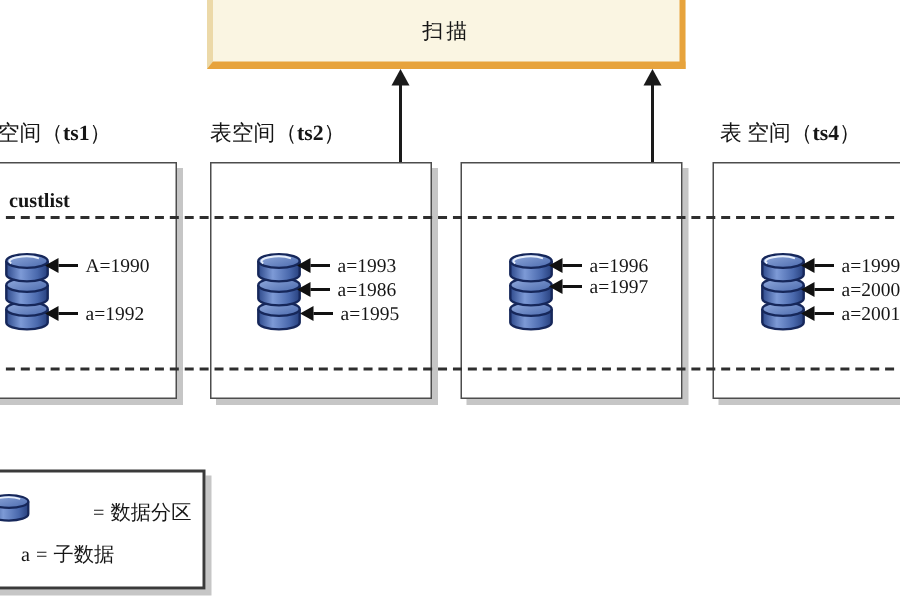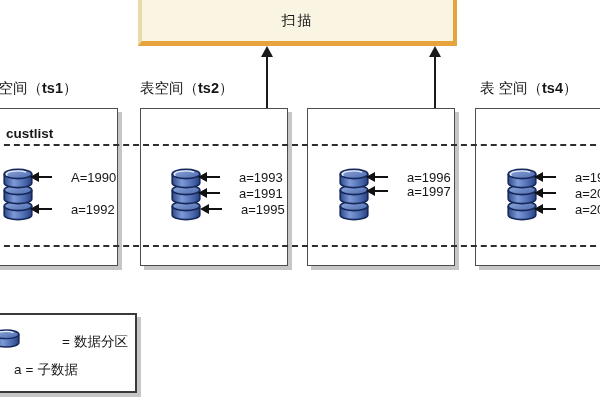--- a/index.html
+++ b/index.html
@@ -1,17 +1,17 @@
 <!DOCTYPE html>
 <html><head>
 <meta charset="utf-8">
 <style>
   html,body{margin:0;padding:0;background:#fff;}
   .stage{position:relative;width:600px;height:400px;overflow:hidden;background:#ffffff;
-         font-family:Liberation Sans, sans-serif;color:#161616;}
+         font-family:Liberation Serif, serif;color:#161616;}
 
   
   .scanbox{position:absolute;left:138px;top:-10px;width:319px;height:56px;box-sizing:border-box;
            background:#faf5e2;
            border-left:4px solid #ecd9a8;border-right:4px solid #e7a33c;border-bottom:5px solid #e7a33c;}
   .scanbox .lbl{position:absolute;left:0;right:0;top:22px;text-align:center;font-size:14px;letter-spacing:2px;}
 
   
   .uparrow-line{position:absolute;width:0;height:54px;border-left:2px solid #1a1a1a;top:55px;}
   .uparrow-head{position:absolute;width:0;height:0;top:46px;
@@ -28,21 +28,21 @@
   
   .dash{position:absolute;left:-6px;width:612px;height:0;border-top:2px dashed #2e2e2e;z-index:6;}
 
   .table-name{position:absolute;left:6px;top:126px;font-size:13.5px;font-weight:bold;z-index:7;}
 
   .cyl-stack{position:absolute;z-index:7;}
 
   .part-row{position:absolute;display:flex;align-items:center;height:14px;z-index:7;}
   .arrowhead{width:0;height:0;border:5px solid transparent;border-right:9px solid #111;border-left:none;}
   .arrowline{width:13px;height:0;border-top:2px solid #111;}
-  .plabel{margin-left:19px;font-size:13px;white-space:nowrap;}
+  .plabel{margin-left:5px;font-size:13px;white-space:nowrap;}
 
   
   .legend{position:absolute;left:-12px;top:313px;width:149px;height:80px;box-sizing:border-box;
           background:#fff;border:2px solid #3a3a3a;box-shadow:4px 4px 0 #c6c6c6;}
   .legend .lrow1{position:absolute;left:34px;top:18px;font-size:13.5px;white-space:nowrap;margin-left:34px;}
   .legend .lrow2{position:absolute;left:24px;top:46px;font-size:13.5px;white-space:nowrap;}
   .legend svg{position:absolute;left:2px;top:13px;}
   .eq{padding:0 4px;}
 </style>
 </head>
@@ -167,21 +167,21 @@
     </div>
 
   <div class="part-row" style="left:198px;top:170px">
       <span class="arrowhead"></span>
       <span class="arrowline"></span>
       <span class="plabel">a=1993</span>
     </div>
   <div class="part-row" style="left:198px;top:186px">
       <span class="arrowhead"></span>
       <span class="arrowline"></span>
-      <span class="plabel">a=1991</span>
+      <span class="plabel">a=1986</span>
     </div>
   <div class="part-row" style="left:200px;top:202px">
       <span class="arrowhead"></span>
       <span class="arrowline"></span>
       <span class="plabel">a=1995</span>
     </div>
 
   <div class="part-row" style="left:366px;top:170px">
       <span class="arrowhead"></span>
       <span class="arrowline"></span>

